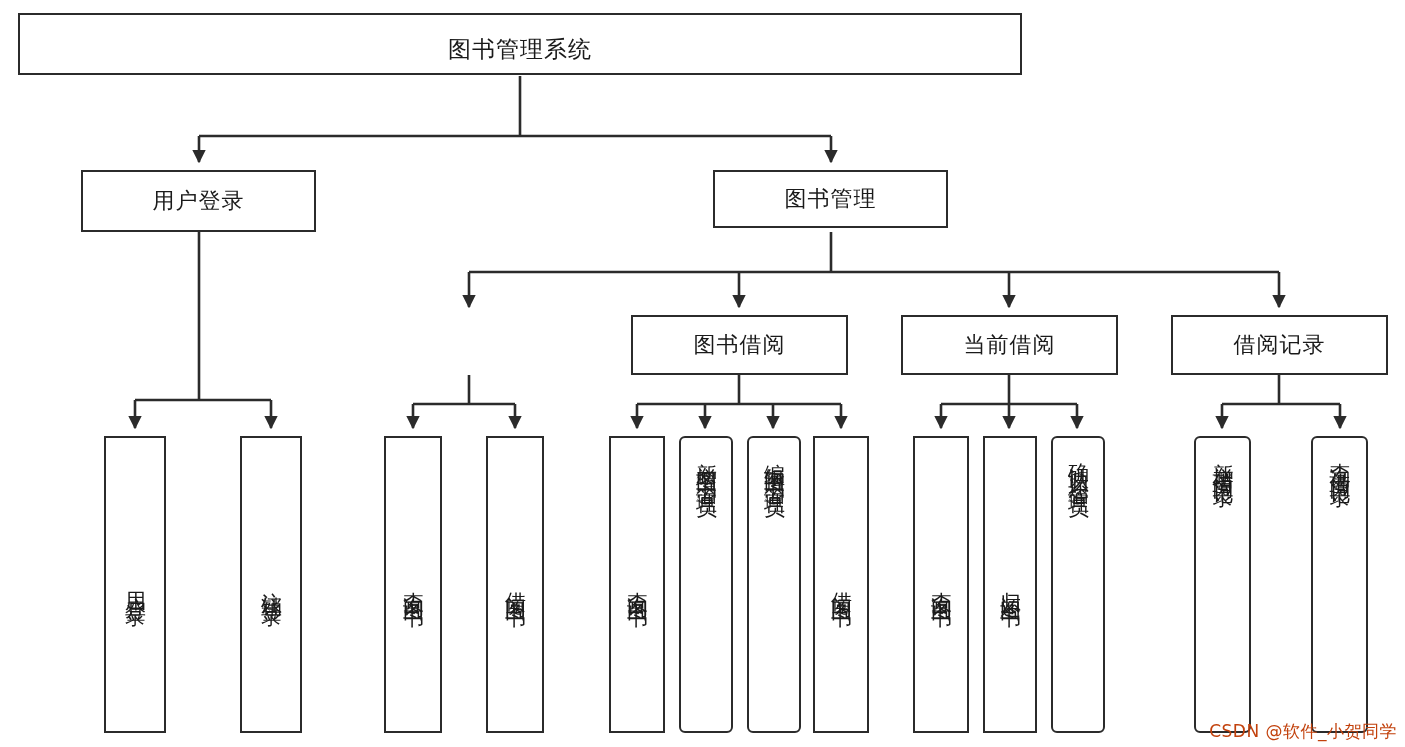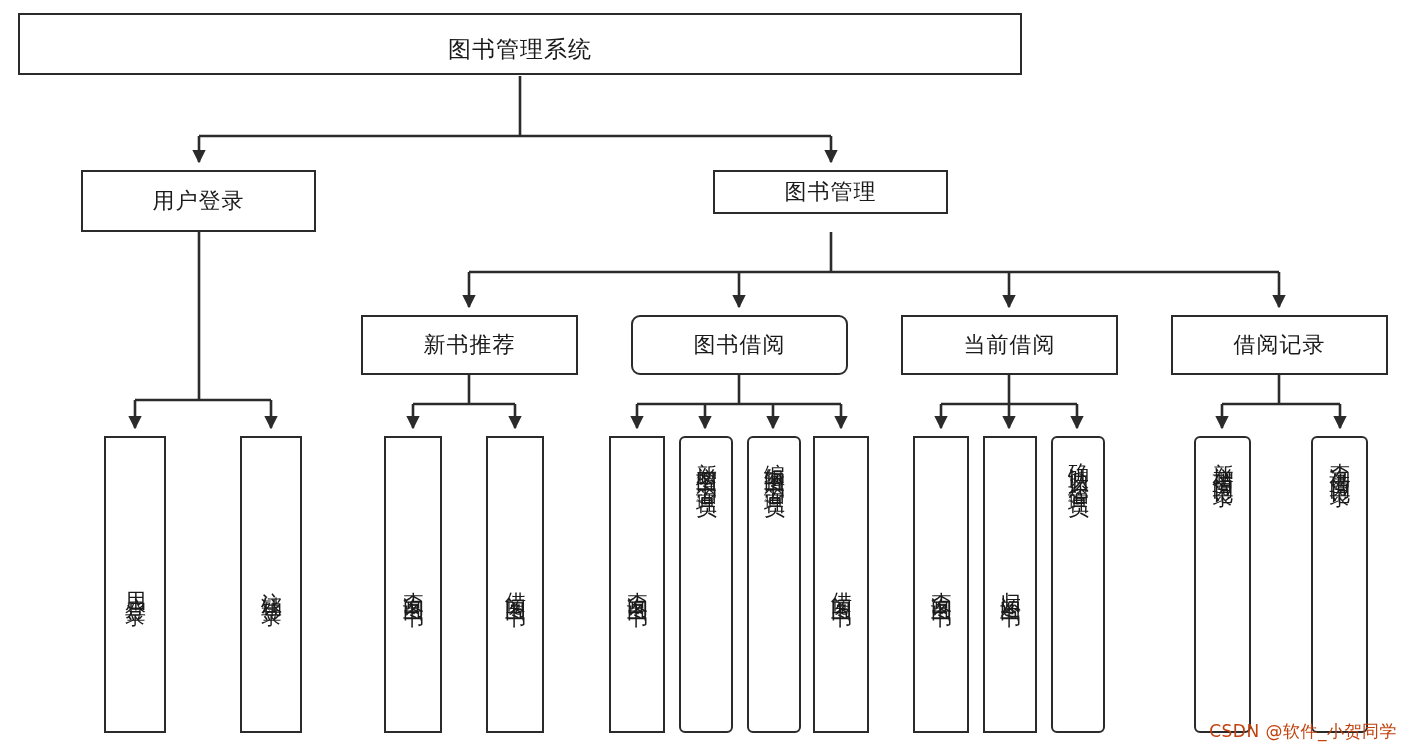--- a/index.html
+++ b/index.html
@@ -139,28 +139,25 @@
     </g>
   </svg>
 
   <div class="node h root" style="left:18px; top:13px; width:1004px; height:62px;">
     <span class="label">图书管理系统</span>
   </div>
 
   <div class="node h" style="left:81px; top:170px; width:235px; height:62px;">
     <span class="label">用户登录</span>
   </div>
-  <div class="node h" style="left:713px; top:170px; width:235px; height:44px;">
+  <div class="node h" style="left:713px; top:170px; width:235px; height:58px;">
     <span class="label">图书管理</span>
   </div>
 
-  <div class="node h" style="left:361px; top:315px; width:217px; height:60px;">
-    <span class="label">新书推荐</span>
-  </div>
-  <div class="node h" style="left:631px; top:315px; width:217px; height:60px;border-radius:9px;">
+  <div class="node h" style="left:631px; top:315px; width:217px; height:60px;">
     <span class="label">图书借阅</span>
   </div>
   <div class="node h" style="left:1171px; top:315px; width:217px; height:60px;">
     <span class="label">借阅记录</span>
   </div>
   <div class="node h" style="left:901px; top:315px; width:217px; height:60px;">
     <span class="label">当前借阅</span>
   </div>
 
   <div class="node v center" style="left:104px; top:436px; width:62px; height:297px;">

